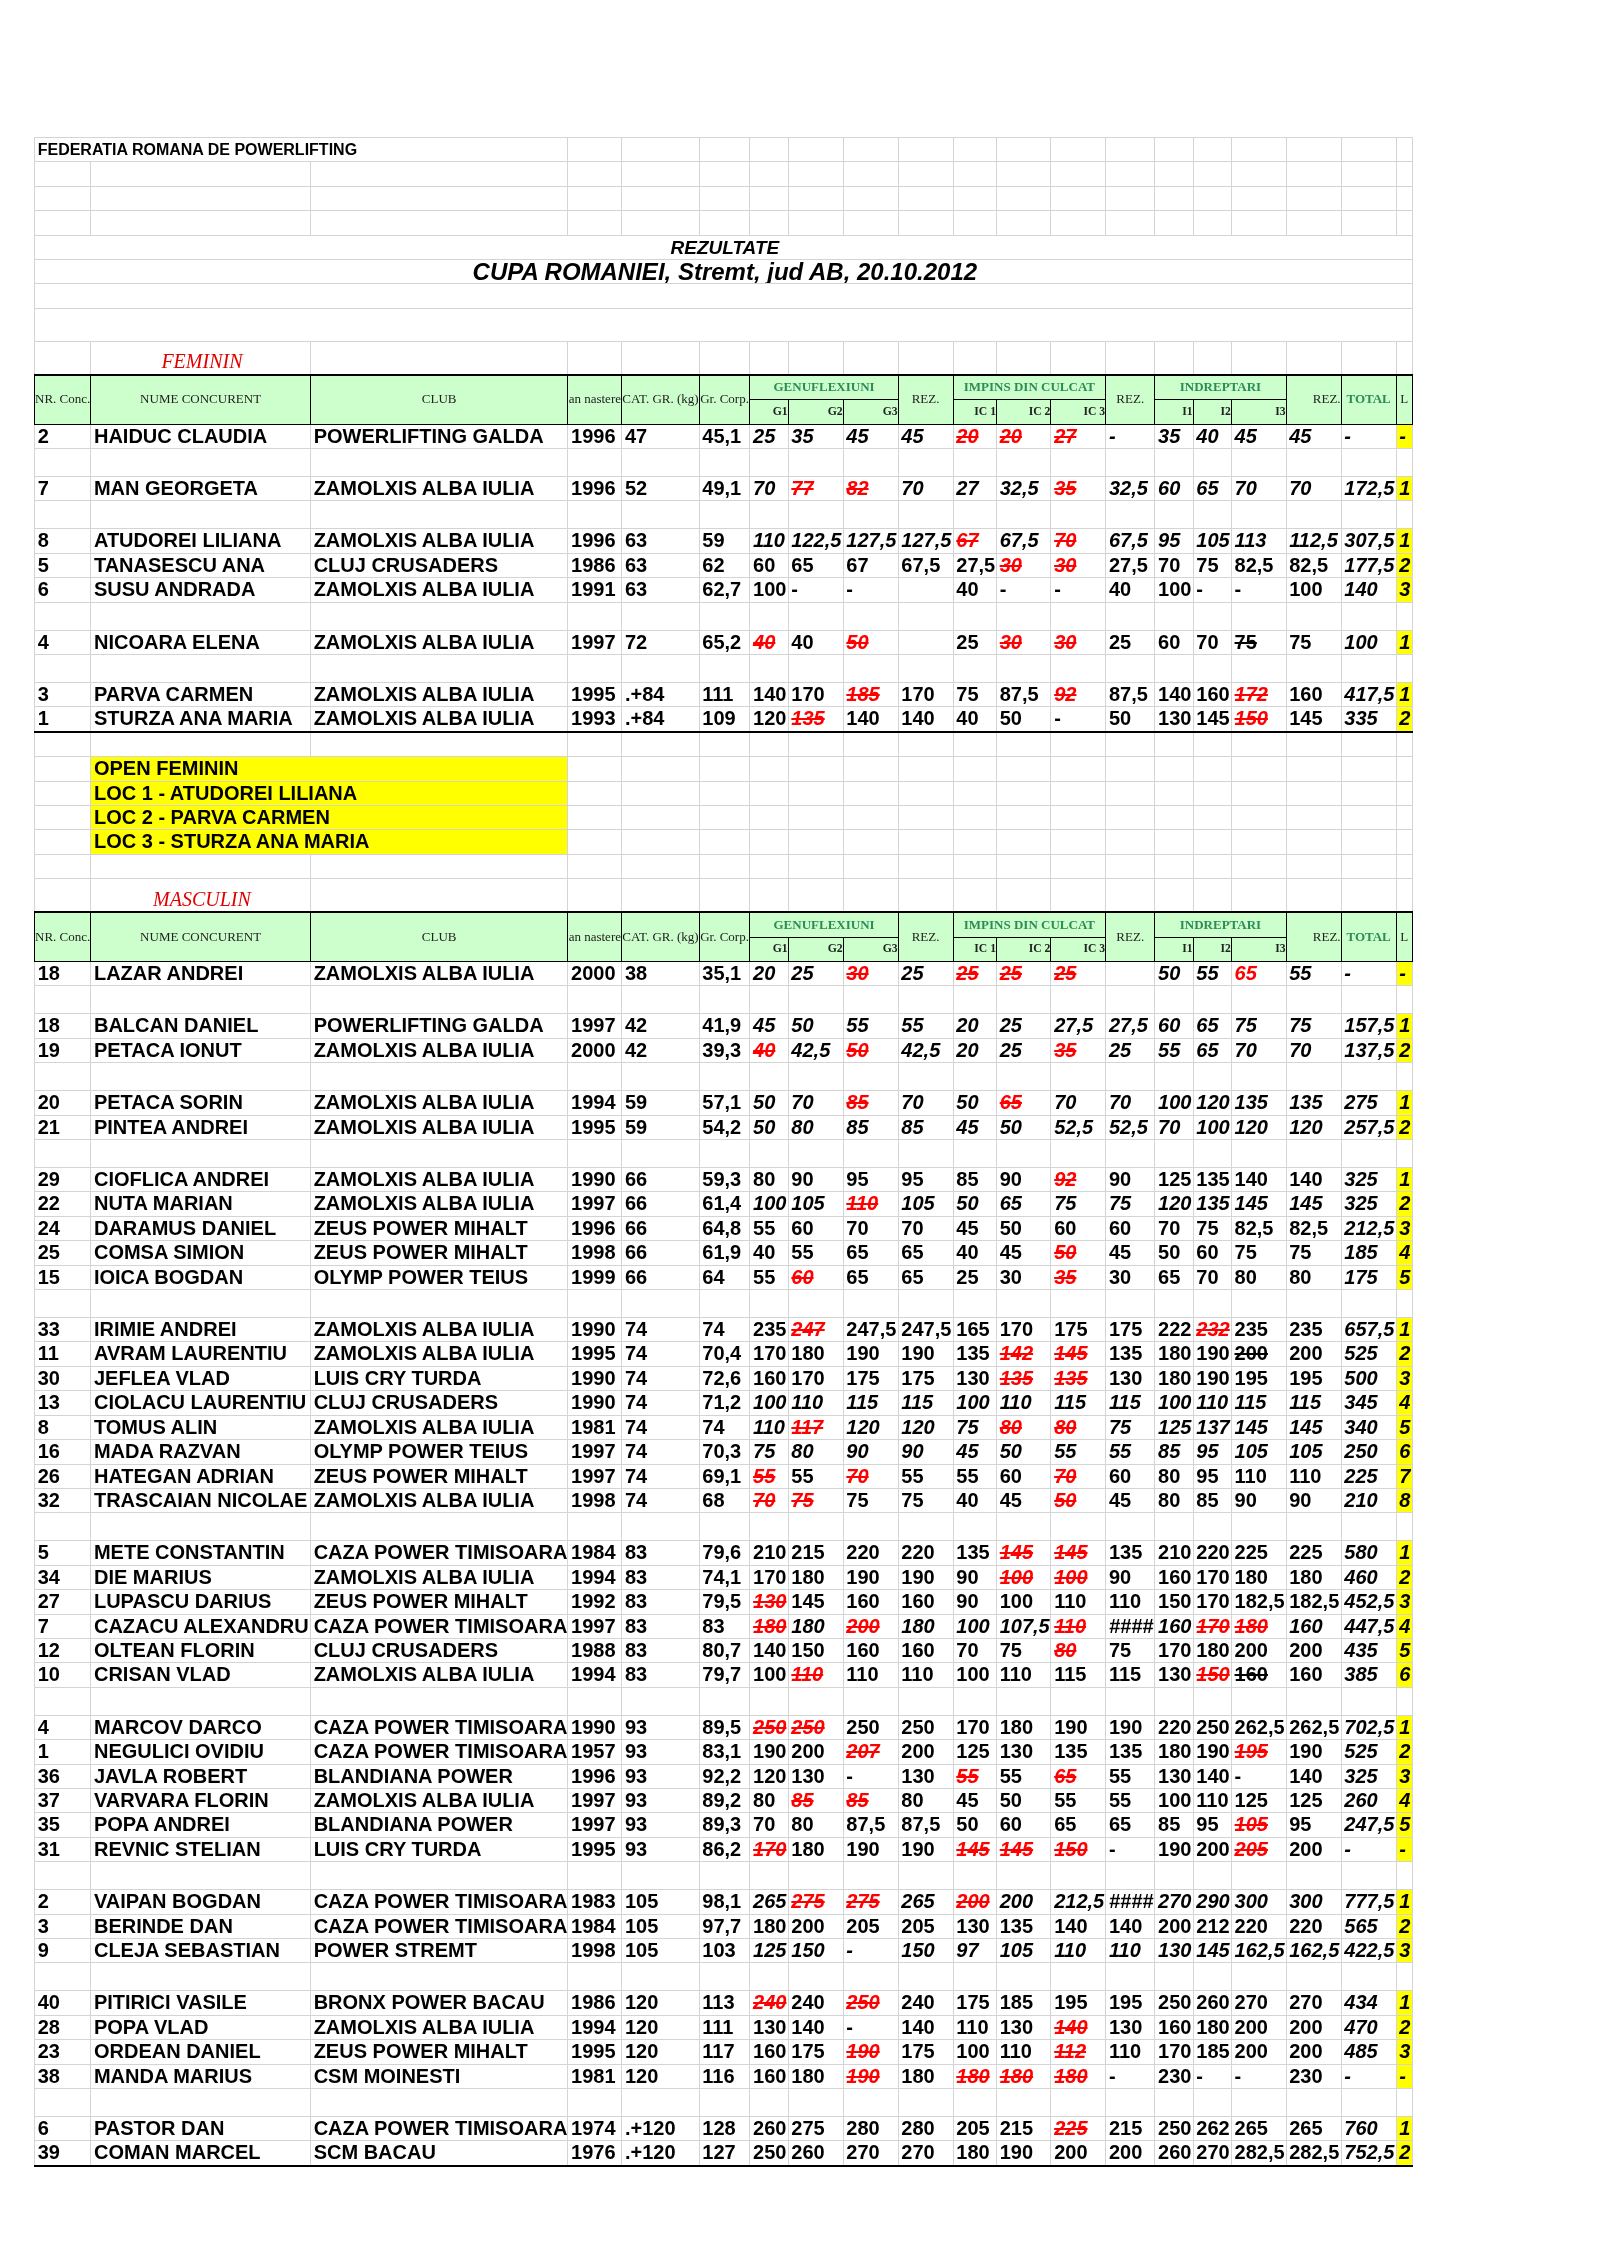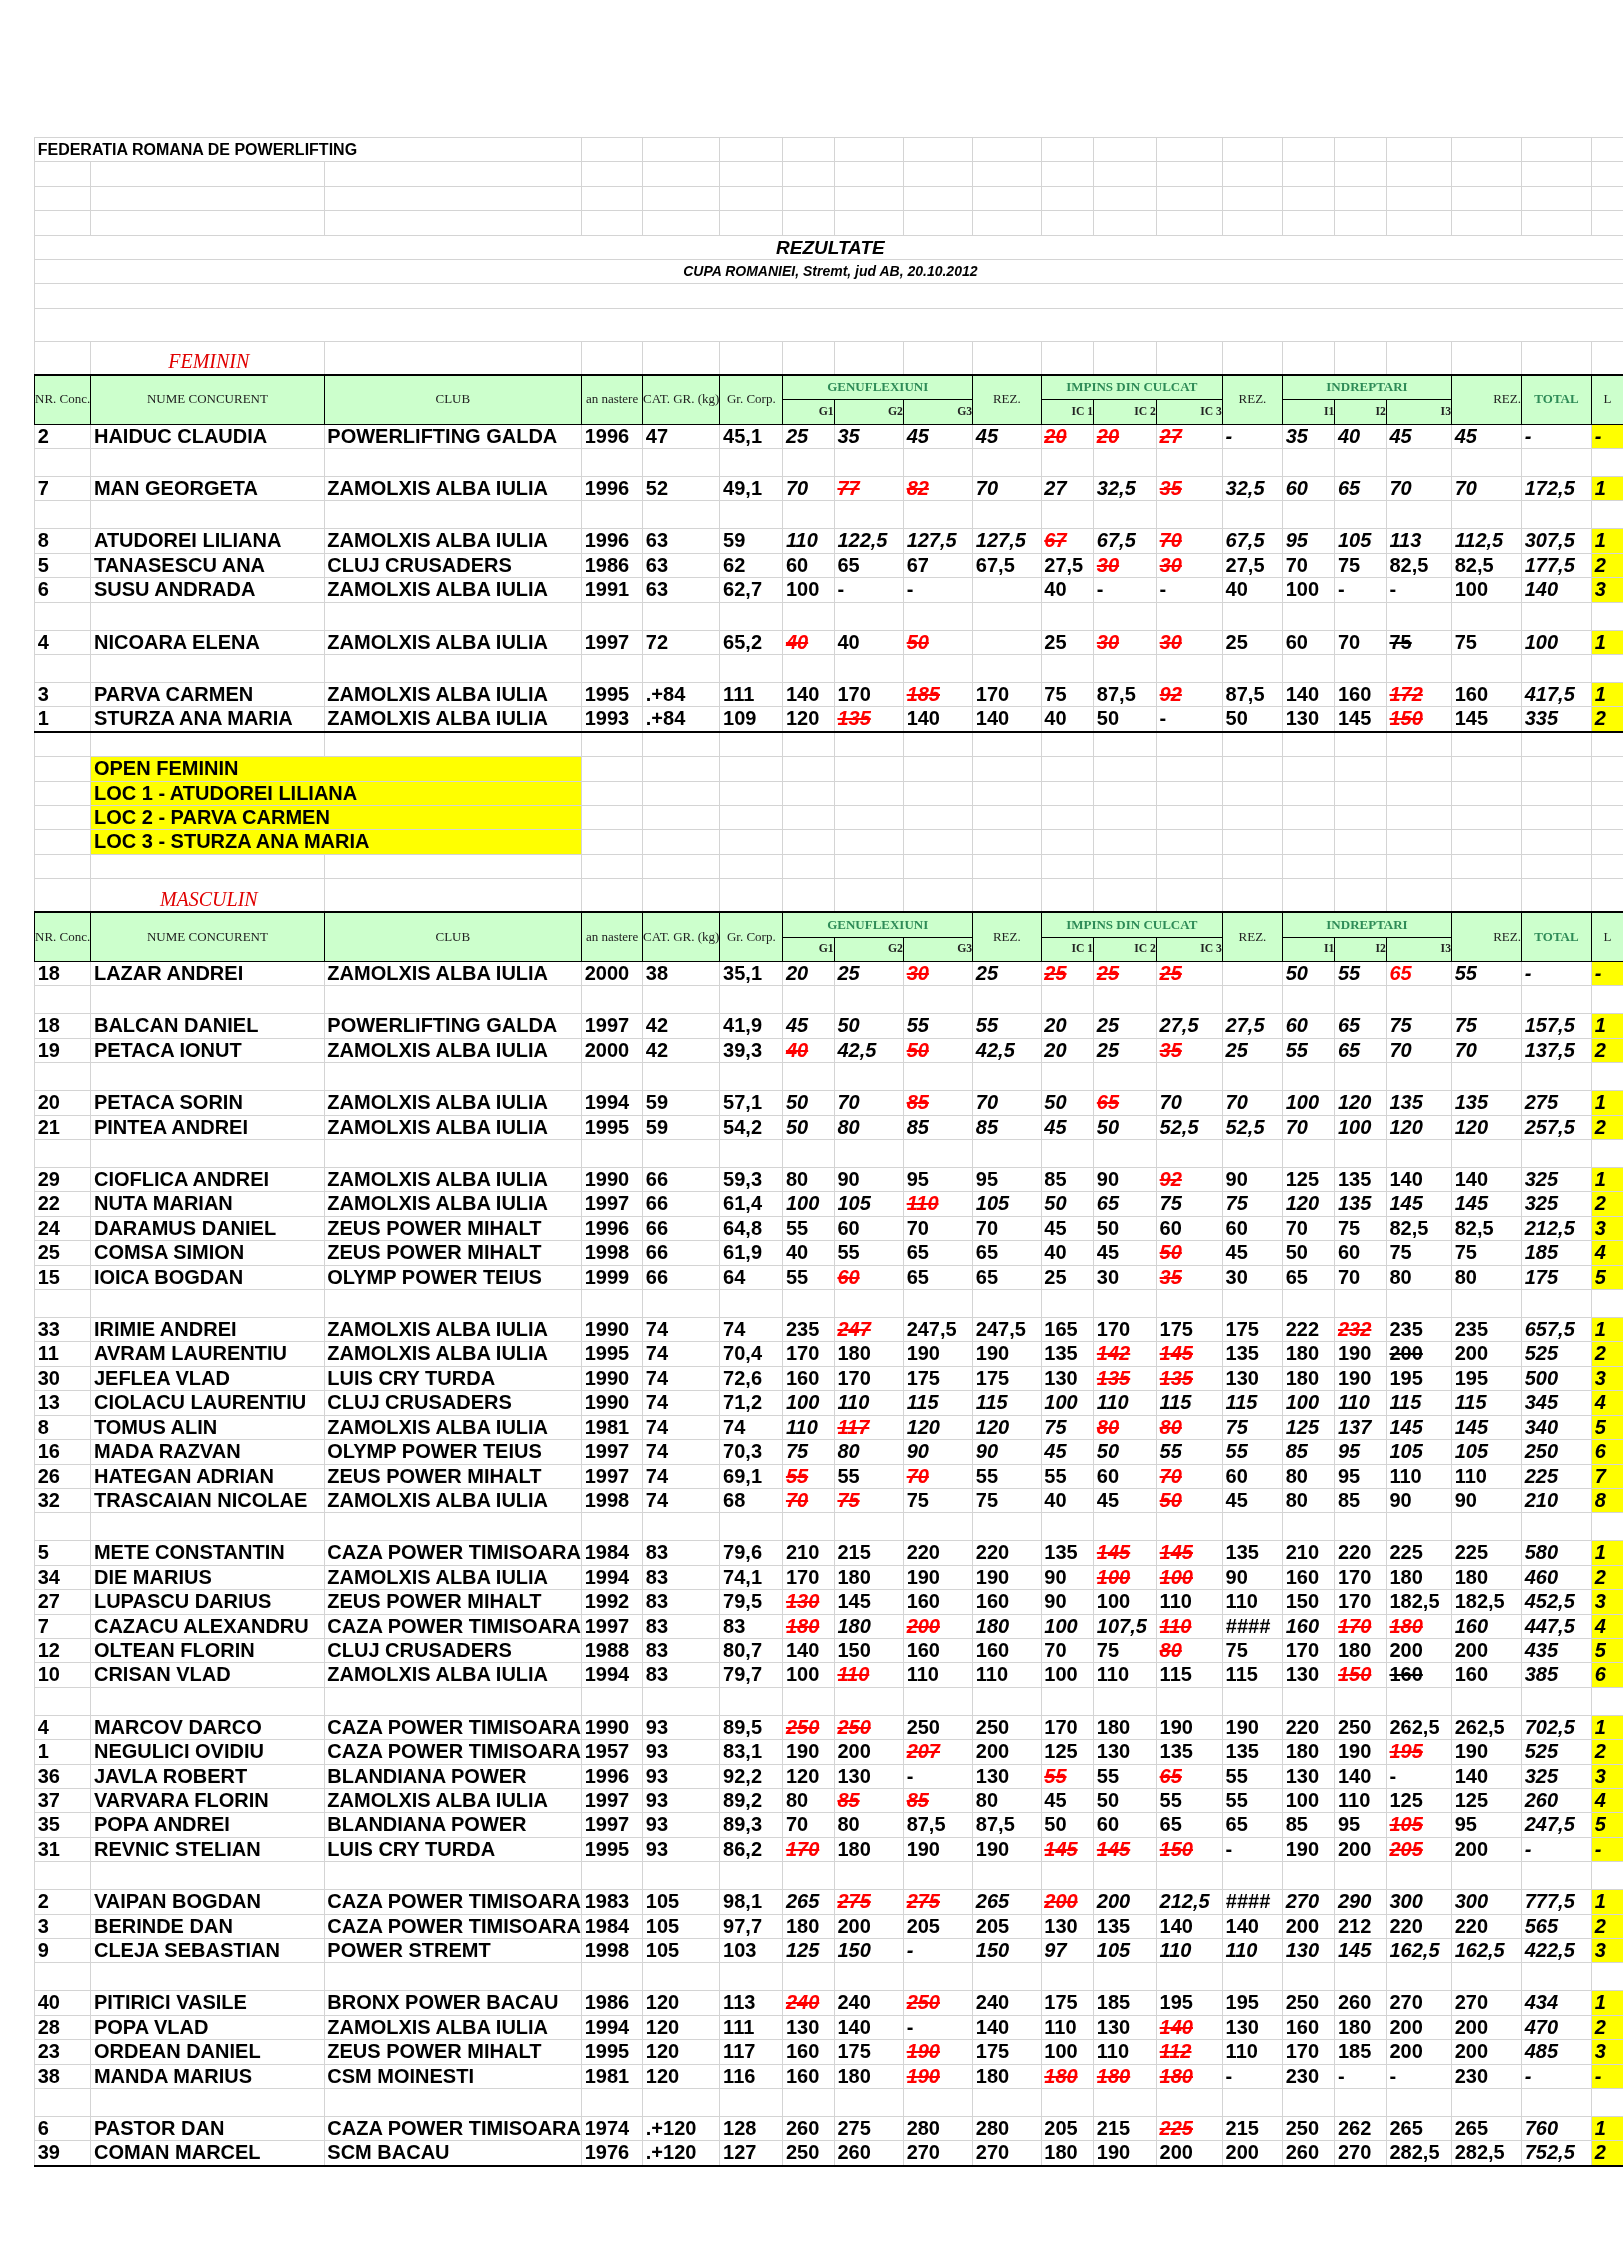--- a/index.html
+++ b/index.html
@@ -1,17 +1,17 @@
 <!DOCTYPE html>
 <html style="font-size:14.4px"><head>
 <meta charset="utf-8">
 <style>
   html, body { margin: 0; padding: 0; background: #ffffff; }
   body { width: 1624px; height: 2266px; position: relative; overflow: hidden; font-family: "Liberation Sans", sans-serif; }
-  #sheet { position: absolute; left: 34px; top: 137px; width: 1590px; }
+  #sheet { position: absolute; left: 34px; top: 137px; width: 1379px; }
   table { border-collapse: collapse; table-layout: fixed; }
   td { border: 0.9px solid #d4d4d4; padding: 0 0 0 2.7px; height: 23.4px; line-height: 23.4px; white-space: nowrap; overflow: hidden; font-size: 20px; font-weight: bold; color: #000; }
   .hdr td { background: #ccffcc; font-family: "Liberation Serif", serif; font-weight: normal; font-size: 13px; color: #222; line-height: 12.6px; text-align: center; padding: 0; border-color: #000; }
   .hdr td.green { color: #2e8b57; font-weight: bold; }
   .hdr td.sub { text-align: right; padding-left: 6px; font-weight: bold; font-size: 11.7px; }
   .hdr-top td { border-top: 2.7px solid #000; }
   .data td.bl { border-left: 1.8px solid #000; }
   .it { font-style: italic; }
   .fail { color: #ff0000; text-decoration: line-through; font-style: italic; }
   .strk { text-decoration: line-through; }
@@ -135,21 +135,21 @@
           <td></td>
           <td></td>
           <td></td>
           <td></td>
           <td></td>
         </tr>
         <tr>
           <td colspan="20" class="center-title">REZULTATE</td>
         </tr>
         <tr>
-          <td colspan="20" class="center-title" style="font-size:14px">CUPA ROMANIEI, Stremt, jud AB, 20.10.2012</td>
+          <td colspan="20" class="center-title" style="font-size:24px">CUPA ROMANIEI, Stremt, jud AB, 20.10.2012</td>
         </tr>
         <tr>
           <td colspan="20"></td>
         </tr>
         <tr>
           <td colspan="20" style="height:32px"></td>
         </tr>
         <tr>
           <td style="height:32px"></td>
           <td class="section-label" style="vertical-align:bottom">FEMININ</td>

